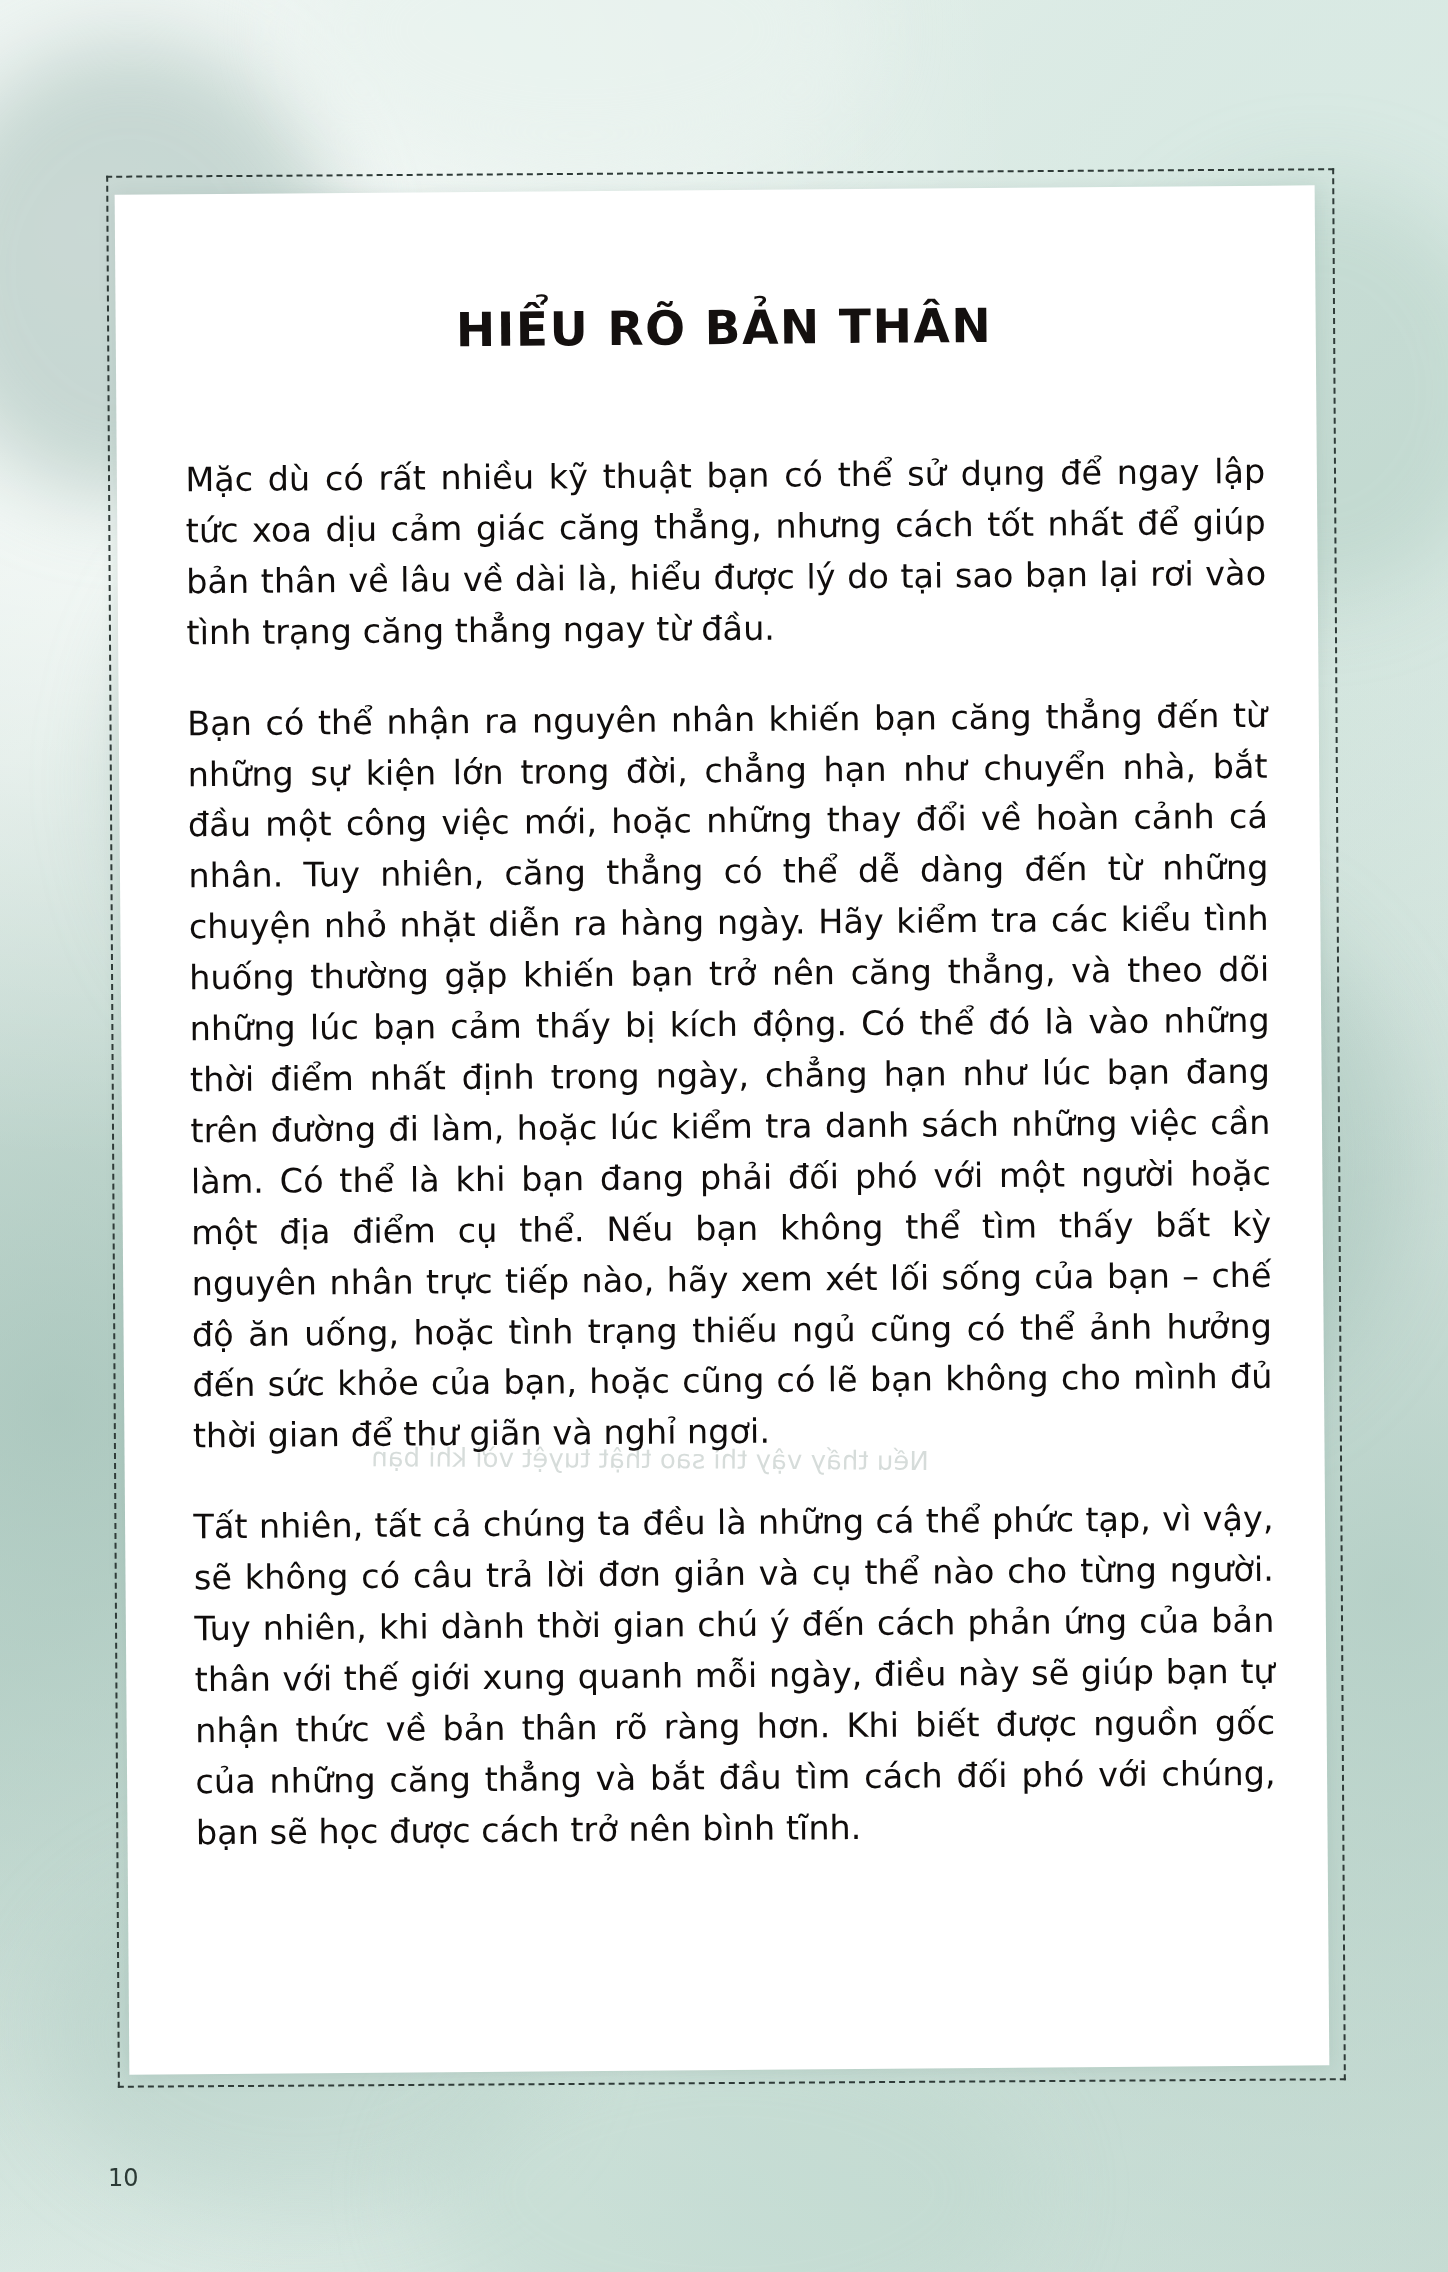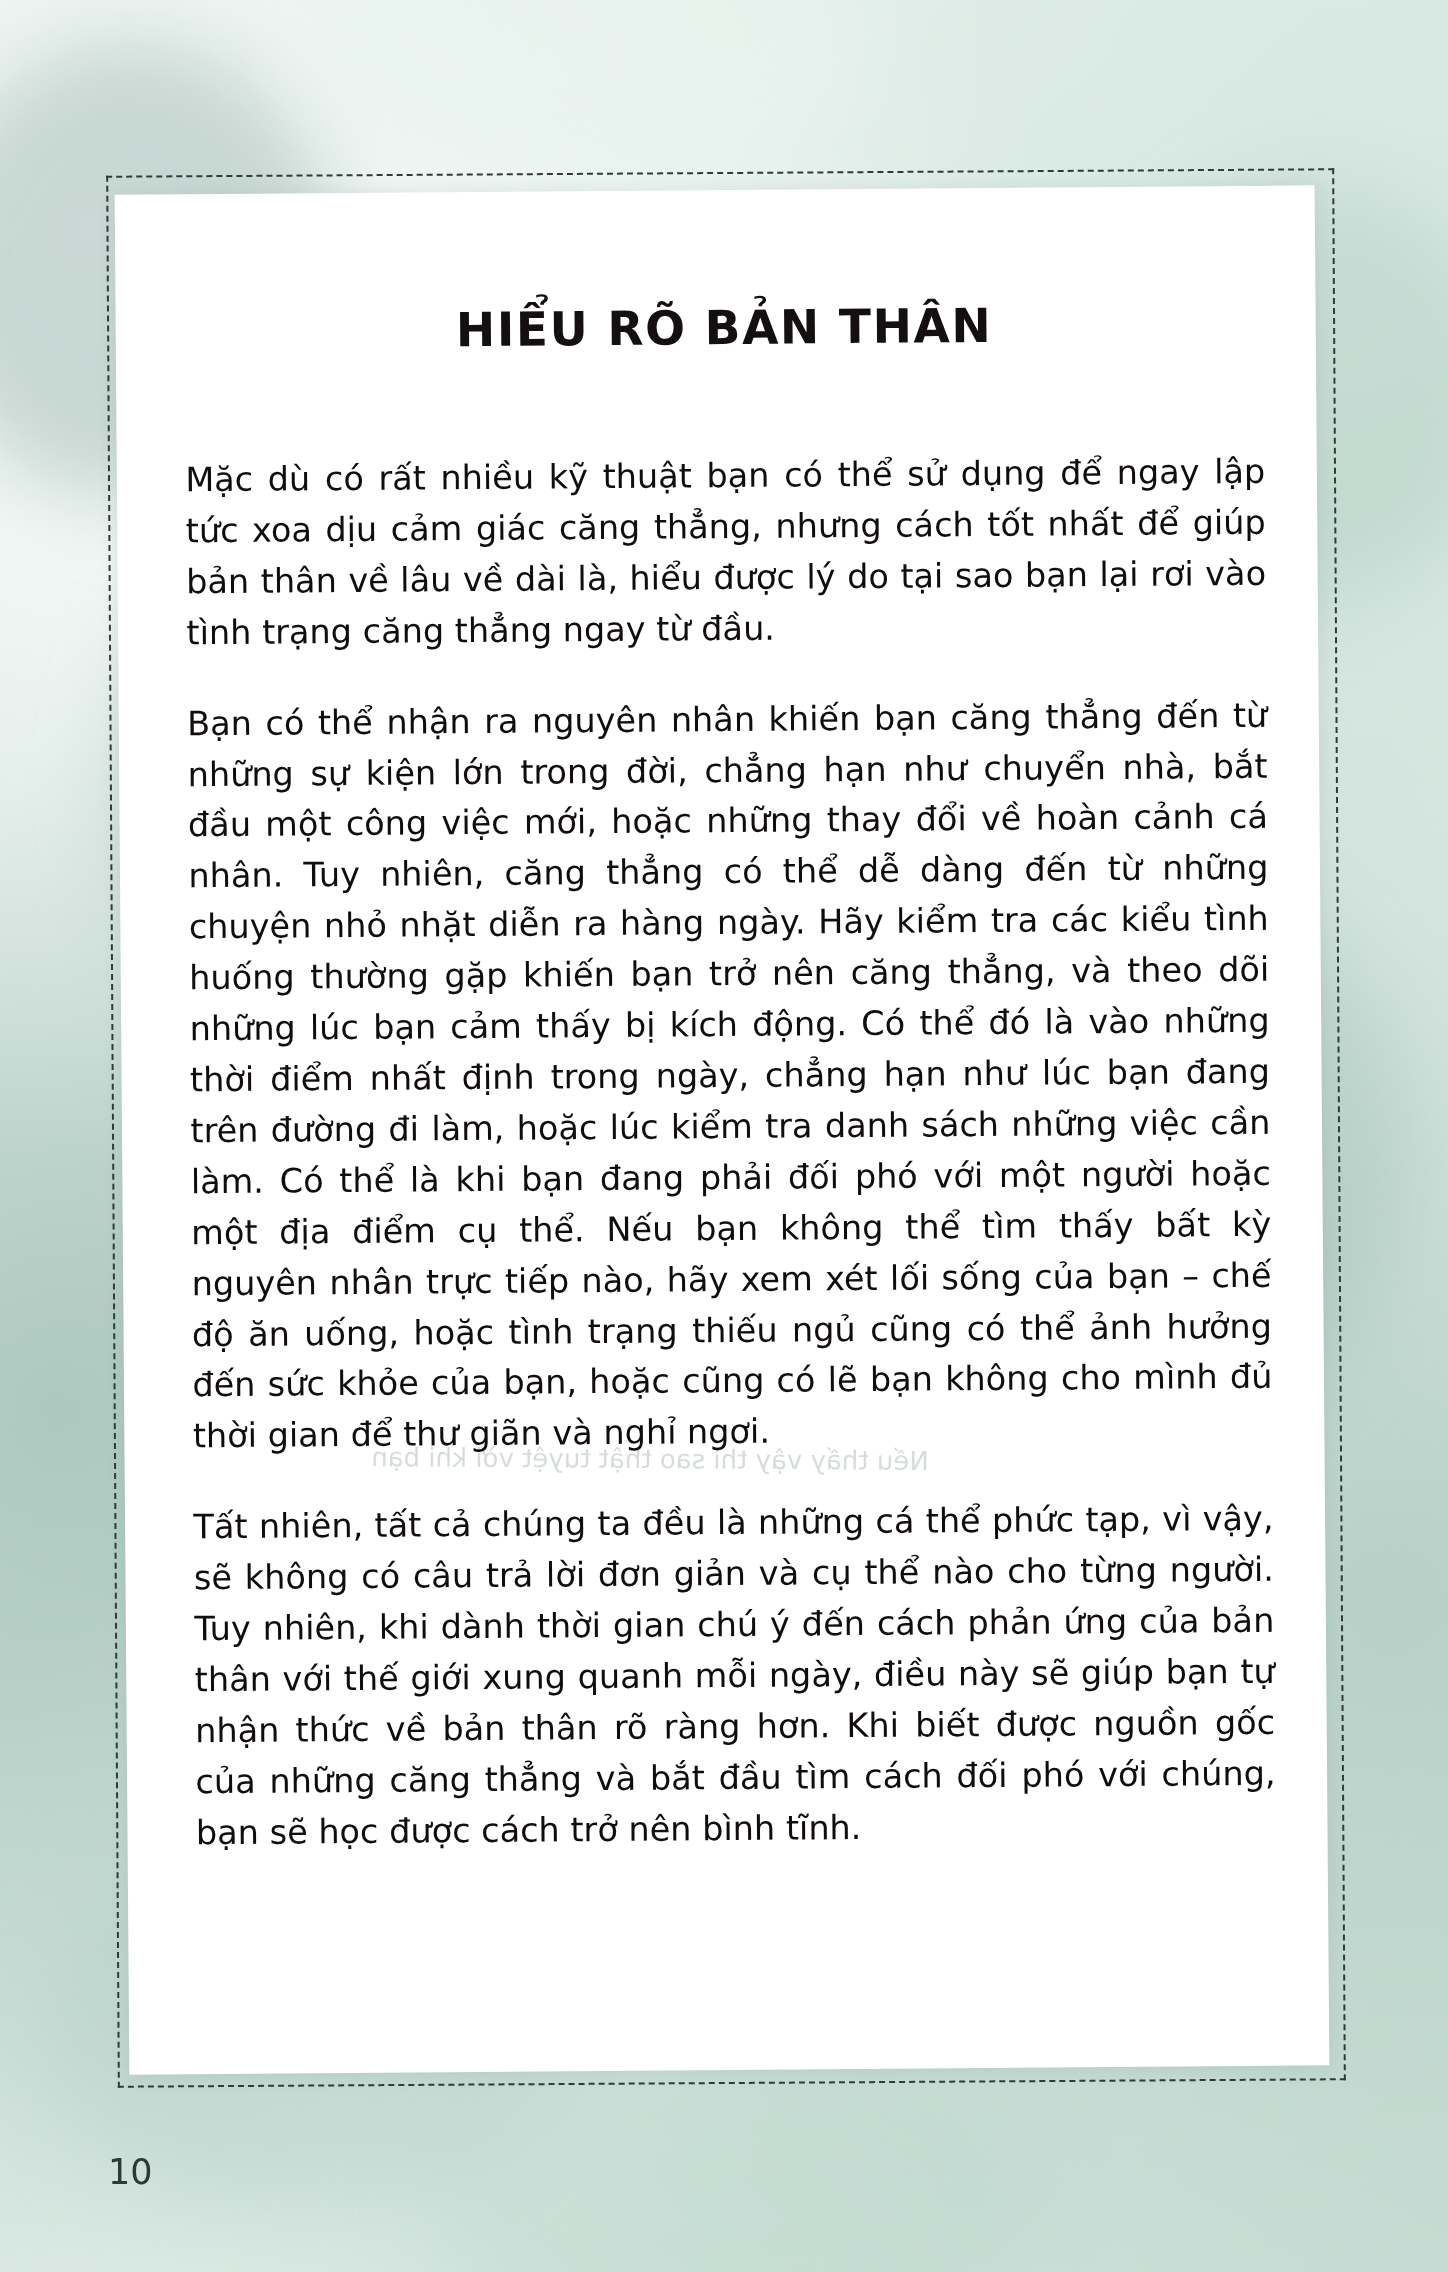--- a/index.html
+++ b/index.html
@@ -89,21 +89,21 @@
     text-justify: inter-word;
     font-family: "DejaVu Sans", sans-serif;
     hyphens: none;
   }
   p.para:last-child { margin-bottom: 0; }
 
   .page-number {
     position: absolute;
     left: 108px;
     bottom: 80px;
-    font-size: 35px;
+    font-size: 24px;
     color: #2c3a36;
     font-family: "DejaVu Sans", sans-serif;
   }
 
   
   .bleed {
     position: absolute;
     left: 330px;
     top: 1440px;
     width: 640px;

